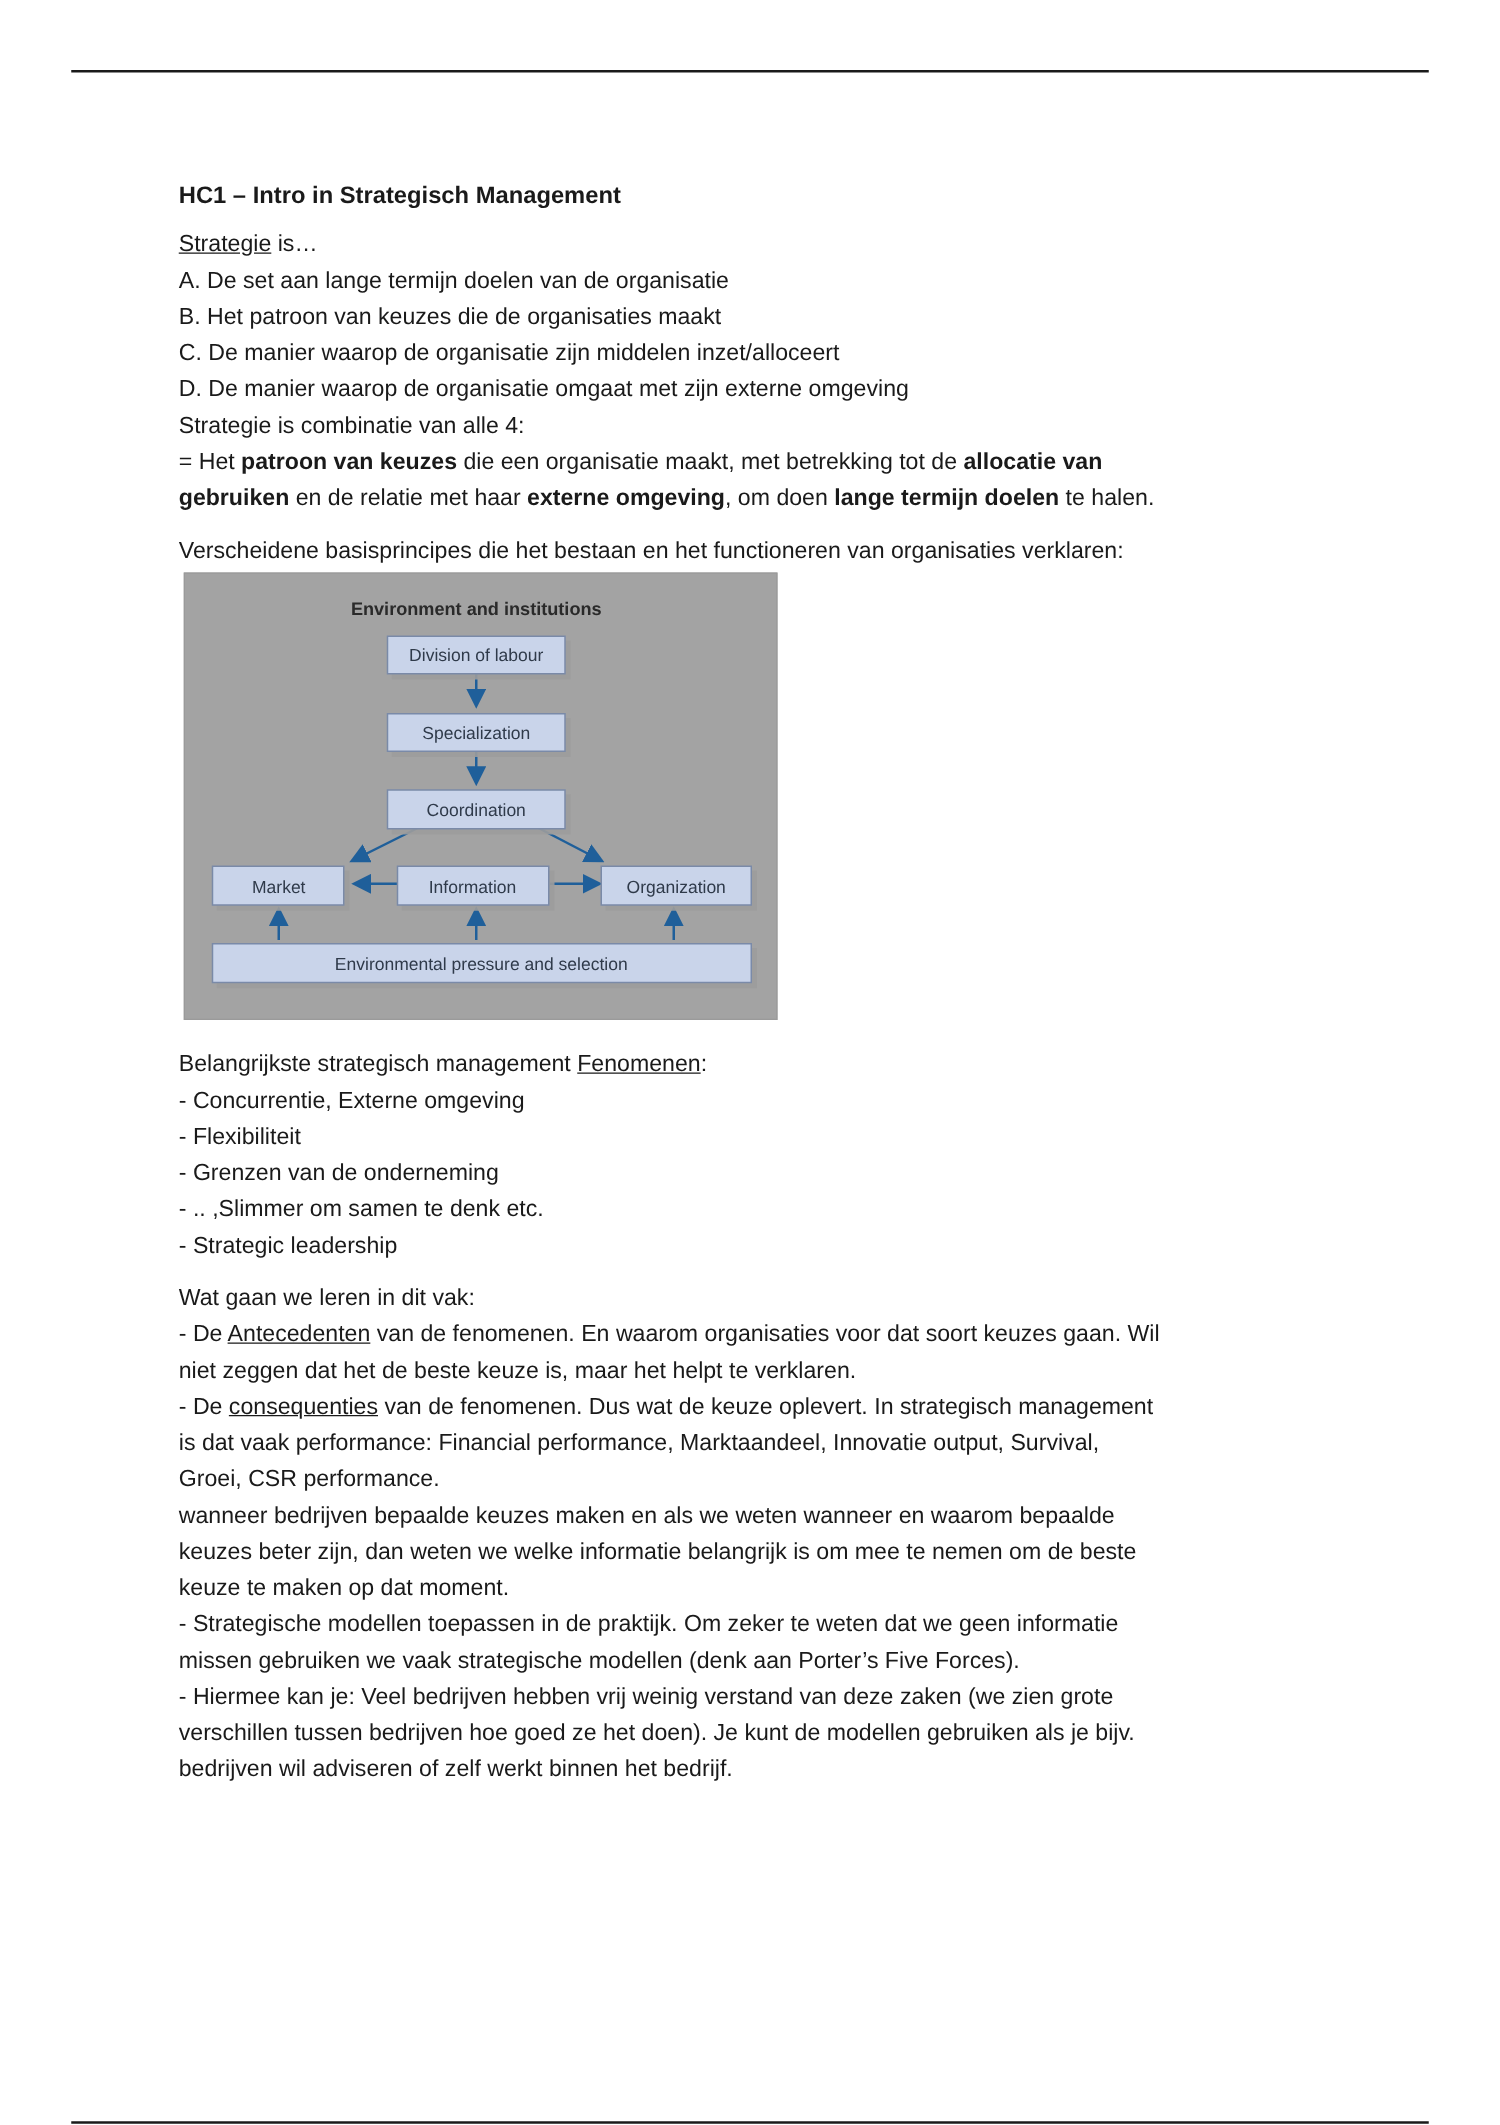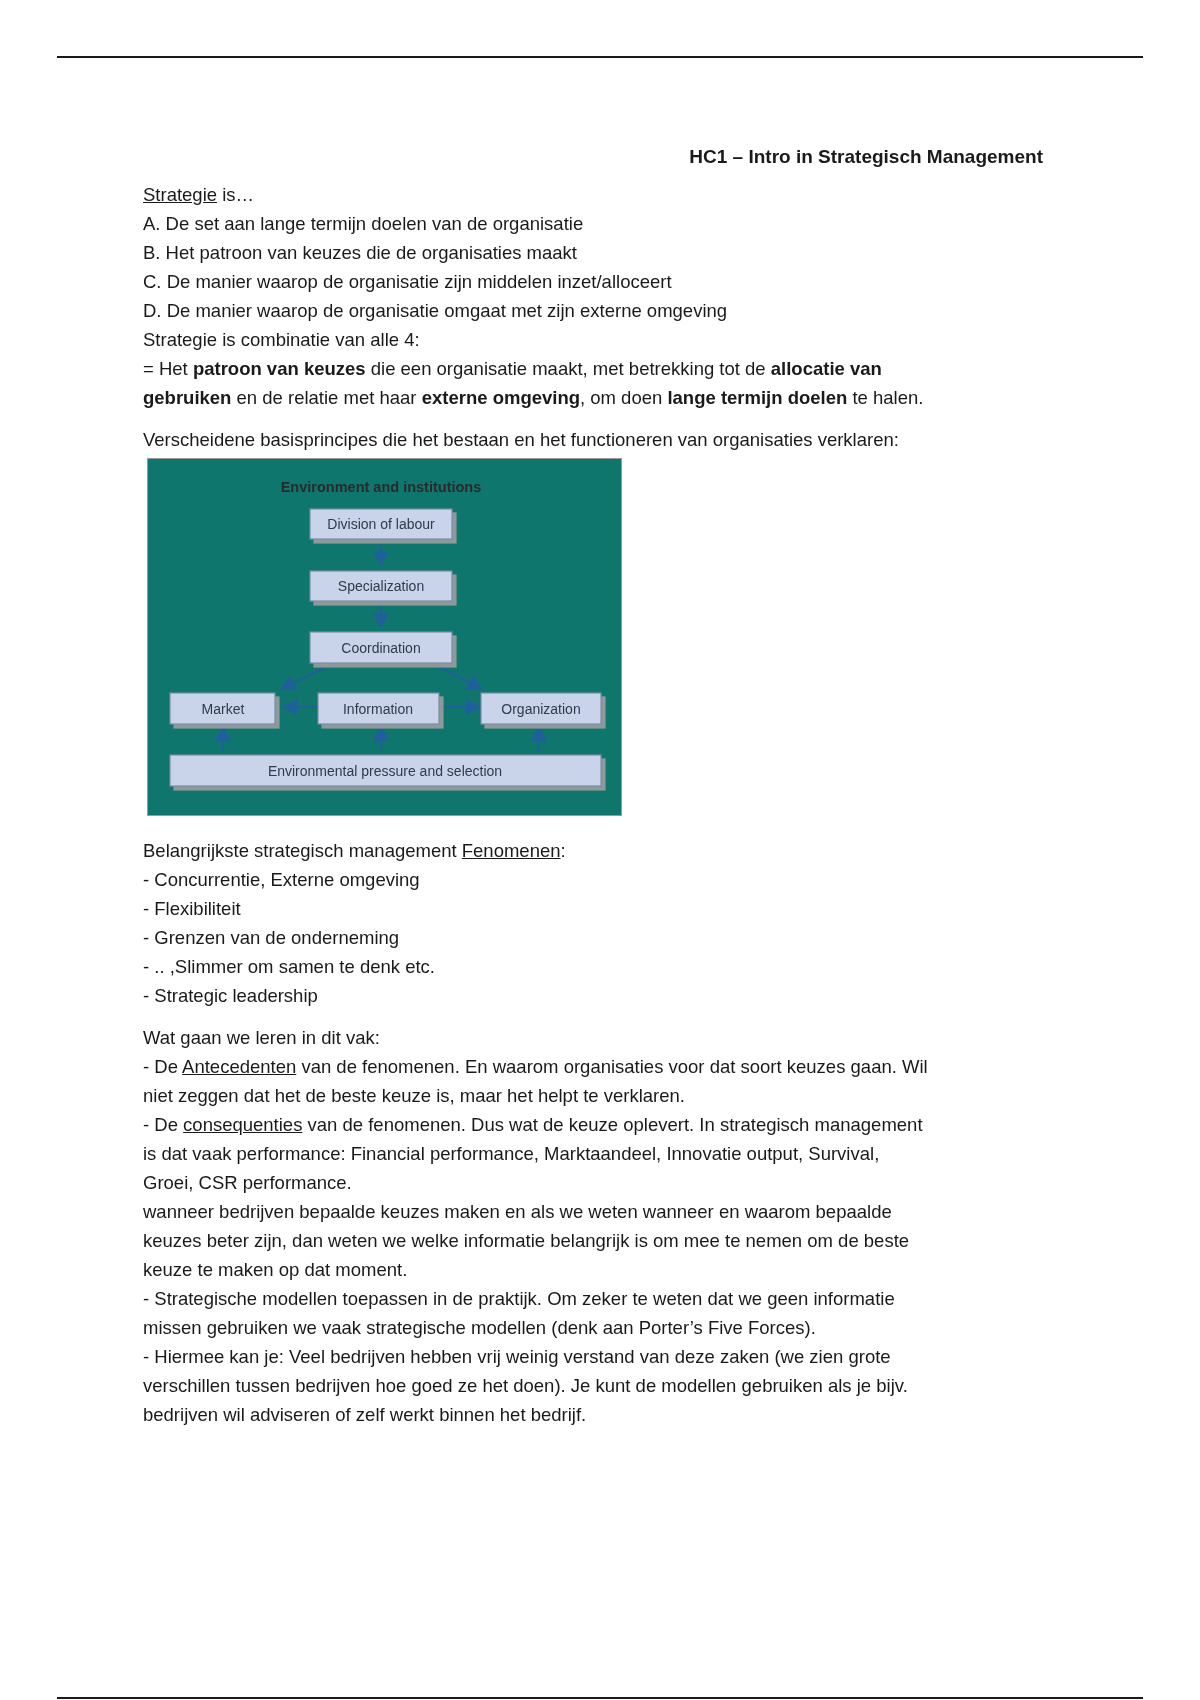--- a/index.html
+++ b/index.html
@@ -2,26 +2,26 @@
 <html><head>
 <meta charset="utf-8">
 <style>
   html, body { margin: 0; padding: 0; background: #ffffff; }
   body { width: 1200px; height: 1700px; position: relative; overflow: hidden;
          font-family: "Liberation Sans", "DejaVu Sans", sans-serif; color: #1a1a1a; }
   .rule { position: absolute; left: 57px; width: 1086px; height: 2px; background: #1a1a1a; }
   .rule.top { top: 56px; }
   .rule.bottom { top: 1697px; }
   .content { position: absolute; left: 143px; top: 143px; width: 900px; font-size: 18.5px; line-height: 29px; }
-  .title { font-weight: bold; font-size: 19px; margin: 0 0 9px 0; line-height: 28px; text-align: right; }
+  .title { font-weight: bold; font-size: 19px; margin: 0 0 9px 0; line-height: 28px; }
   .line { margin: 0; white-space: nowrap; }
   .gap { height: 13px; }
   u { text-decoration: underline; text-align: right; }
   b { font-weight: bold; }
-  .figure { position: relative; width: 473px; height: 356px; border: 1.5px solid #9a9a9a; margin: 4px 0 20px 4px; background: #0f766e; }
+  .figure { position: relative; width: 473px; height: 356px; border: 1.5px solid #9a9a9a; margin: 4px 0 20px 4px; background: #a3a3a3; }
   .figure svg { position: absolute; left: 0; top: 0; }
   .fig-title { font-size: 14.5px; font-weight: bold; fill: #2a2a2a; font-family: "Liberation Sans", sans-serif; }
   .box-text { font-size: 14px; fill: #2f3a4a; font-family: "Liberation Sans", sans-serif; }
 </style>
 </head>
 <body>
 
 <div class="rule top"></div>
 
 <div class="content">

